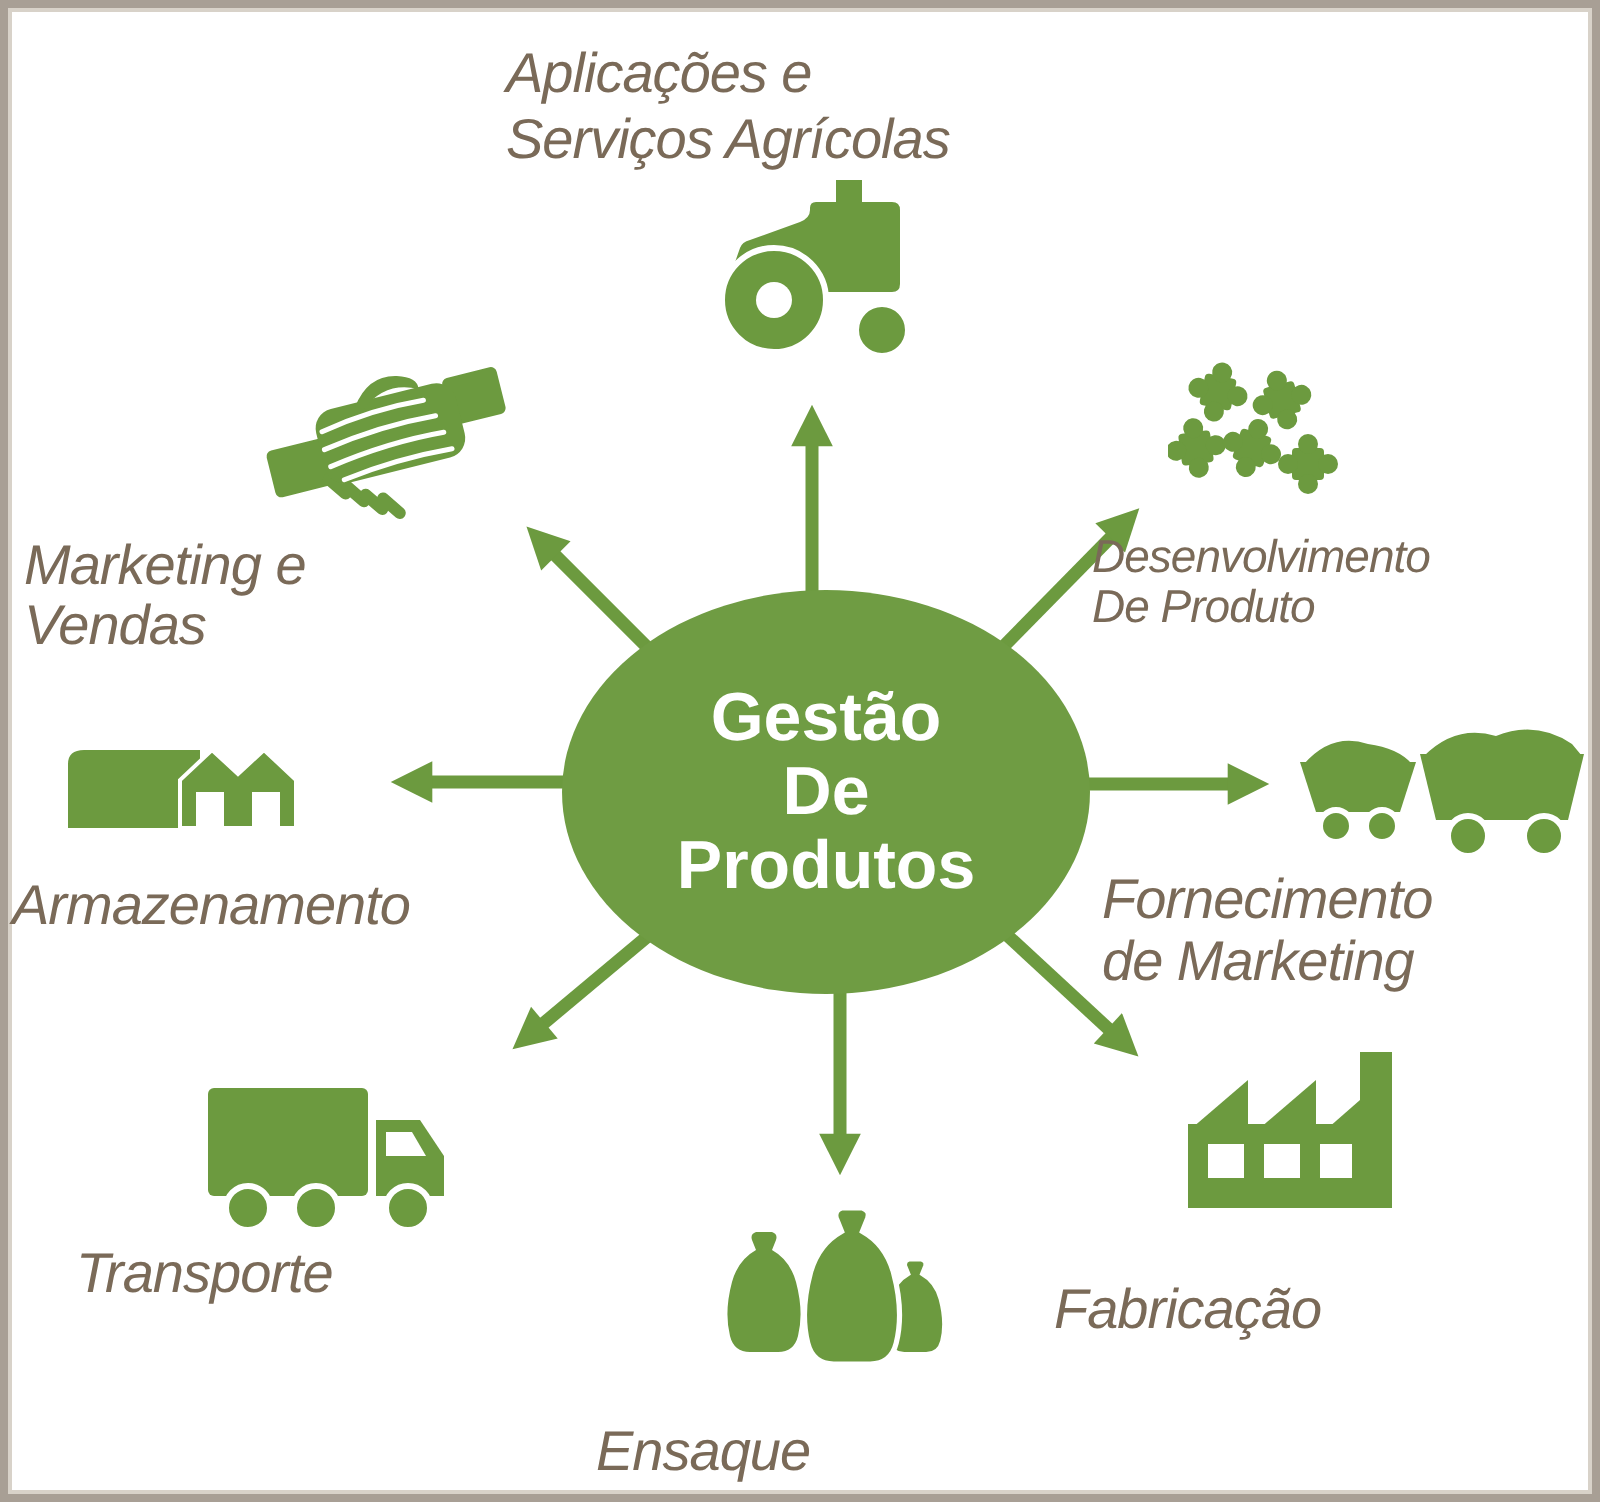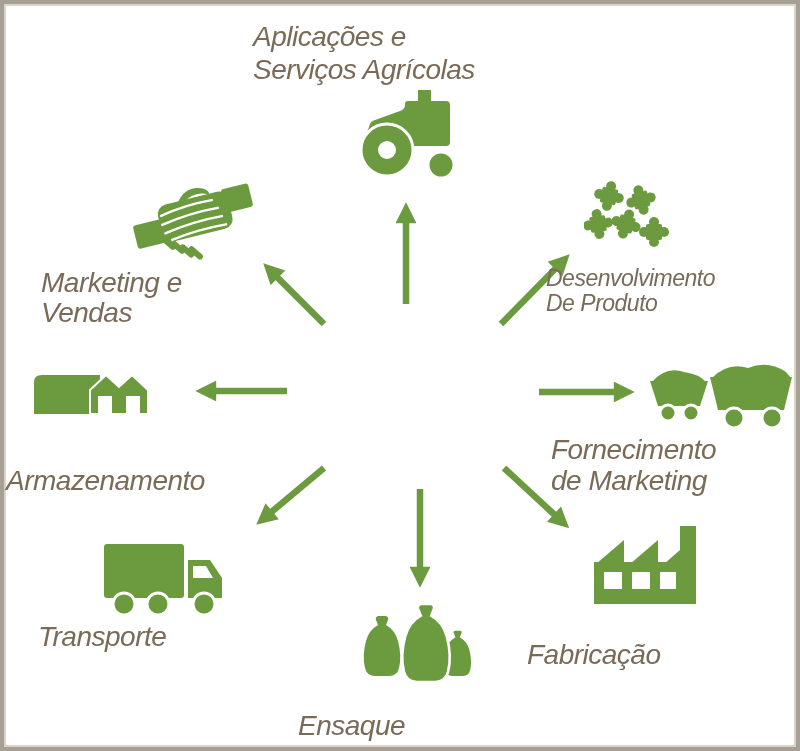--- a/index.html
+++ b/index.html
@@ -31,22 +31,22 @@
     font-size:28px; line-height:33px; text-align:left; white-space:pre-line;
     letter-spacing:-0.5px;
     font-style:italic;
   }
   .label-aplicacoes{left:249px; top:16px; width:320px;}
   .label-desenvolvimento{left:542px; top:262px; width:260px; font-size:23px; line-height:25px;}
   .label-fornecimento{left:547px; top:430px; width:250px; line-height:31px;}
   .label-fabricacao{left:523px; top:634px; width:240px;}
   .label-ensaque{left:294px; top:705px; width:240px;}
   .label-transporte{left:34px; top:616px; width:240px;}
-  .label-armazenamento{left:2px; top:432px; width:250px;margin-top:28px;}
-  .label-marketing{left:37px; top:264px; width:240px; line-height:30px;}
+  .label-armazenamento{left:2px; top:432px; width:250px;}
+  .label-marketing{left:8px; top:264px; width:240px; line-height:30px;}
 </style>
 </head>
 <body>
 
 <div class="frame">
 
   <svg class="arrows" width="800" height="751" viewBox="0 0 800 751">
     <defs>
       <marker id="ah" viewBox="0 0 10 10" refX="2" refY="5" markerWidth="3.5" markerHeight="3.2" orient="auto">
         <path class="fill-green" d="M0,0 L10,5 L0,10 Z"></path>
@@ -55,20 +55,25 @@
     <line class="arrow-line" marker-end="url(#ah)" x1="402" y1="300" x2="402" y2="215"></line>
     <line class="arrow-line" marker-end="url(#ah)" x1="497" y1="320" x2="554" y2="262"></line>
     <line class="arrow-line" marker-end="url(#ah)" x1="535" y1="388" x2="614" y2="388"></line>
     <line class="arrow-line" marker-end="url(#ah)" x1="500" y1="464" x2="553" y2="513"></line>
     <line class="arrow-line" marker-end="url(#ah)" x1="416" y1="485" x2="416" y2="567"></line>
     <line class="arrow-line" marker-end="url(#ah)" x1="320" y1="464" x2="265" y2="510"></line>
     <line class="arrow-line" marker-end="url(#ah)" x1="283" y1="387" x2="208" y2="387"></line>
     <line class="arrow-line" marker-end="url(#ah)" x1="320" y1="320" x2="271" y2="271"></line>
   </svg>
 
+  <div class="center-ellipse">
+    <div class="center-label">Gestão
+De
+Produtos</div>
+  </div>
 
   <div>
     <div class="label label-aplicacoes">Aplicações e
 Serviços Agrícolas</div>
     <svg class="node-icon" style="left:356px;top:86px;" width="100" height="92" viewBox="0 0 100 92">
       <rect class="fill-green" x="58" y="0" width="13" height="22"></rect>
       <path class="fill-green" d="M3,54 L10,34 Q11,31 15,30 L40,21 Q45,19 45,15 L45,14 Q45,11 48,11 L86,11 Q90,11 90,15 L90,52 Q90,56 86,56 L7,56 Q3,56 3,54 Z"></path>
       <circle class="fill-green stroke-white" stroke-width="3" cx="27" cy="60" r="26"></circle>
       <circle class="fill-white" cx="27" cy="60" r="9"></circle>
       <circle class="fill-green stroke-white" stroke-width="3" cx="81" cy="75" r="13"></circle>

